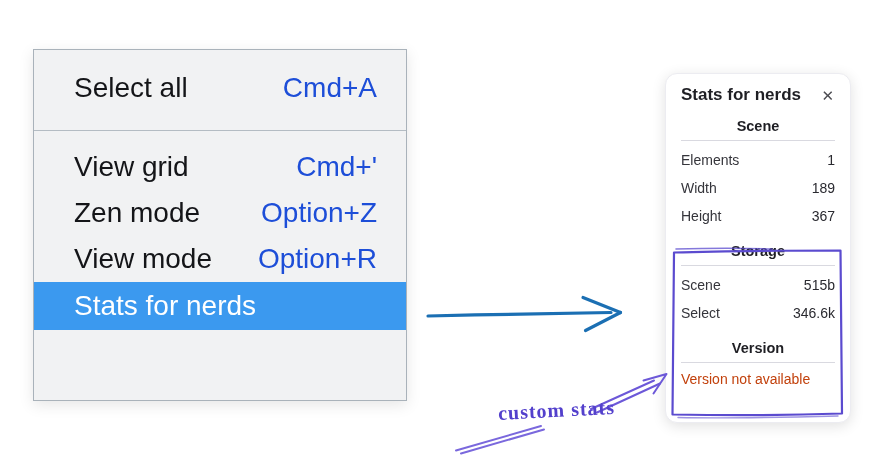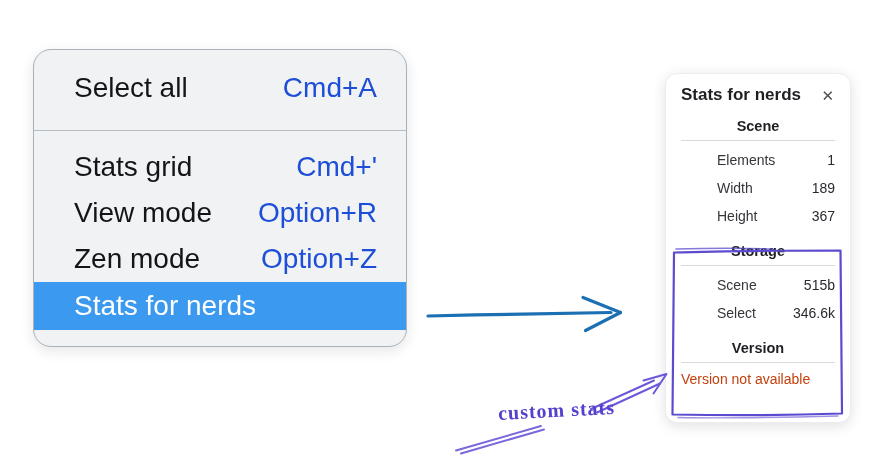--- a/index.html
+++ b/index.html
@@ -4,22 +4,22 @@
 <style>
   html,body{margin:0;padding:0;background:#ffffff;}
   *{box-sizing:border-box;}
   #canvas{
     position:relative;width:873px;height:461px;background:#ffffff;overflow:hidden;
     font-family:"Liberation Sans", sans-serif;
   }
 
   
   .menu{
-    position:absolute;left:33px;top:49px;width:374px;height:298px;
-    background:#f1f2f3;border:1px solid #a9b2ba;border-radius:18px;
+    position:absolute;left:33px;top:49px;width:374px;height:352px;
+    background:#f1f2f3;border:1px solid #a9b2ba;border-radius:0;
     box-shadow:0 4px 14px rgba(0,0,0,.10);
     padding:13px 0 14px 0;
   }
   .menu-item{
     display:flex;align-items:center;justify-content:space-between;
     height:46px;padding:0 29px 0 40px;
     font-size:28px;color:#141518;cursor:default;
   }
   .menu-item.first{height:50px;}
   .menu-item .shortcut{color:#1d4ed8;}
@@ -42,21 +42,21 @@
   .panel-close{
     font-size:15px;color:#4c4c52;background:none;border:none;padding:0 1px;
     cursor:pointer;line-height:1;font-family:"Liberation Sans",sans-serif;
   }
   .section-header{
     text-align:center;font-weight:bold;font-size:14.5px;color:#1f1f24;
     margin-top:13px;padding-bottom:6px;border-bottom:1px solid #d9d9e0;
   }
   .section-header.tight{}
   .stat-rows{padding-top:5px;}
-  .stat-row{display:flex;justify-content:space-between;align-items:center;height:28px;margin-left:36px;}
+  .stat-row{display:flex;justify-content:space-between;align-items:center;height:28px;}
   .stat-label{color:#35353b;}
   .stat-value{color:#2a2a30;}
   .version-note{padding-top:8px;color:#c2410c;}
 
   
   .annot-svg{position:absolute;left:0;top:0;width:873px;height:461px;pointer-events:none;}
   .custom-stats-label{
     position:absolute;left:498px;top:398px;width:150px;
     font-family:cursive;font-size:20px;font-weight:600;color:#5340cc;
     transform:rotate(-3deg);letter-spacing:1px;white-space:nowrap;
@@ -67,30 +67,30 @@
 
 <div id="canvas">
 
   <div class="menu">
     <div class="menu-item first">
       <span>Select all</span>
       <span class="shortcut">Cmd+A</span>
     </div>
     <div class="menu-sep"></div>
     <div class="menu-item">
-      <span>Stats grid</span>
+      <span>View grid</span>
       <span class="shortcut">Cmd+'</span>
+    </div>
+    <div class="menu-item">
+      <span>Zen mode</span>
+      <span class="shortcut">Option+Z</span>
     </div>
     <div class="menu-item">
       <span>View mode</span>
       <span class="shortcut">Option+R</span>
-    </div>
-    <div class="menu-item">
-      <span>Zen mode</span>
-      <span class="shortcut">Option+Z</span>
     </div>
     <div class="menu-item highlighted">
       <span>Stats for nerds</span>
     </div>
   </div>
 
   <div class="panel">
     <div class="panel-header">
       <span class="panel-title">Stats for nerds</span>
       <button class="panel-close">✕</button>

